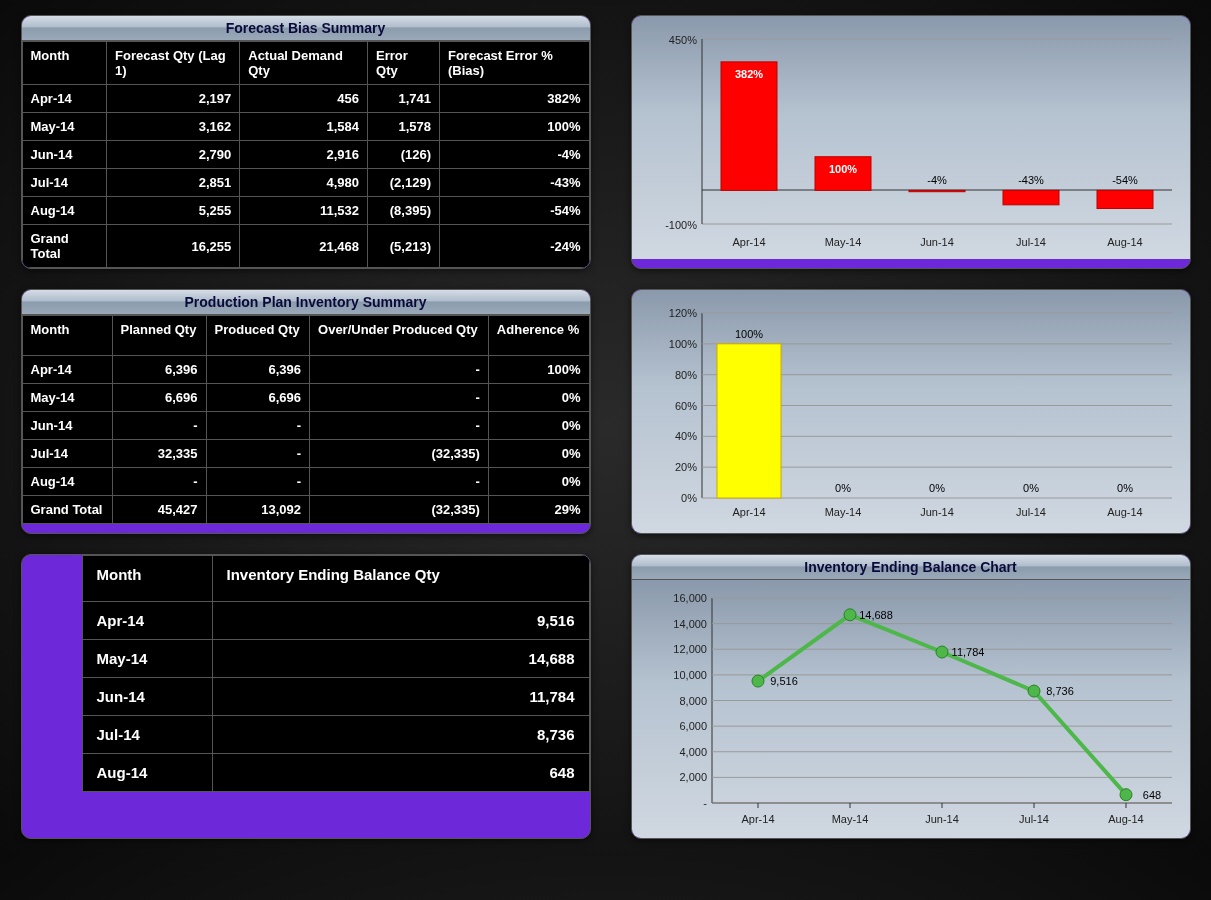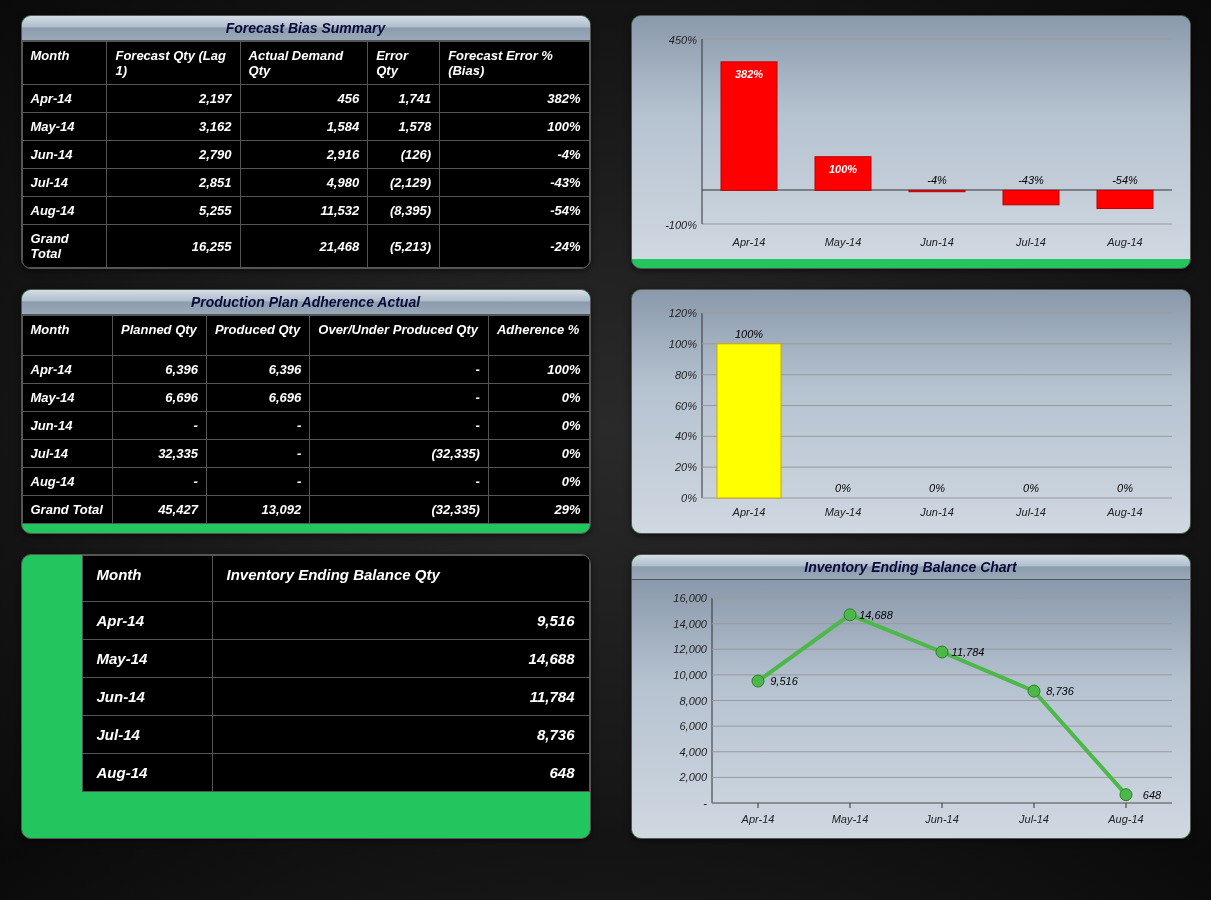--- a/index.html
+++ b/index.html
@@ -15,22 +15,21 @@
     display: grid;
     grid-template-columns: 570px 560px;
     gap: 20px 40px;
     justify-content: center;
   }
   .panel {
     border-radius: 10px;
     overflow: hidden;
     border: 1px solid #555;
     box-shadow: 0 2px 6px rgba(0,0,0,0.5);
-    background: #22c55e;
-    font-style: italic;
+    background: #6d28d9;
   }
   .panel-header {
     background: linear-gradient(to bottom, #d5dde7 0%, #b0bdcc 45%, #8b9cad 50%, #9aa9b9 100%);
     color: #0a0a3a;
     font-weight: bold;
     font-size: 14px;
     text-align: center;
     padding: 4px 0;
     border-bottom: 1px solid #555;
   }
@@ -167,21 +166,21 @@
             <text class="x-tick" x="201" y="222">May-14</text>
             <text class="x-tick" x="295" y="222">Jun-14</text>
             <text class="x-tick" x="389" y="222">Jul-14</text>
             <text class="x-tick" x="483" y="222">Aug-14</text>
           </g>
       </svg>
     </div>
   </div>
 
   <div class="panel">
-    <div class="panel-header">Production Plan Adherence Actual</div>
+    <div class="panel-header">Production Plan Inventory Summary</div>
     <table>
       <thead>
         <tr>
           <th>Month</th>
           <th>Planned Qty</th>
           <th>Produced Qty</th>
           <th>Over/Under Produced Qty</th>
           <th>Adherence %</th>
         </tr>
       </thead>

